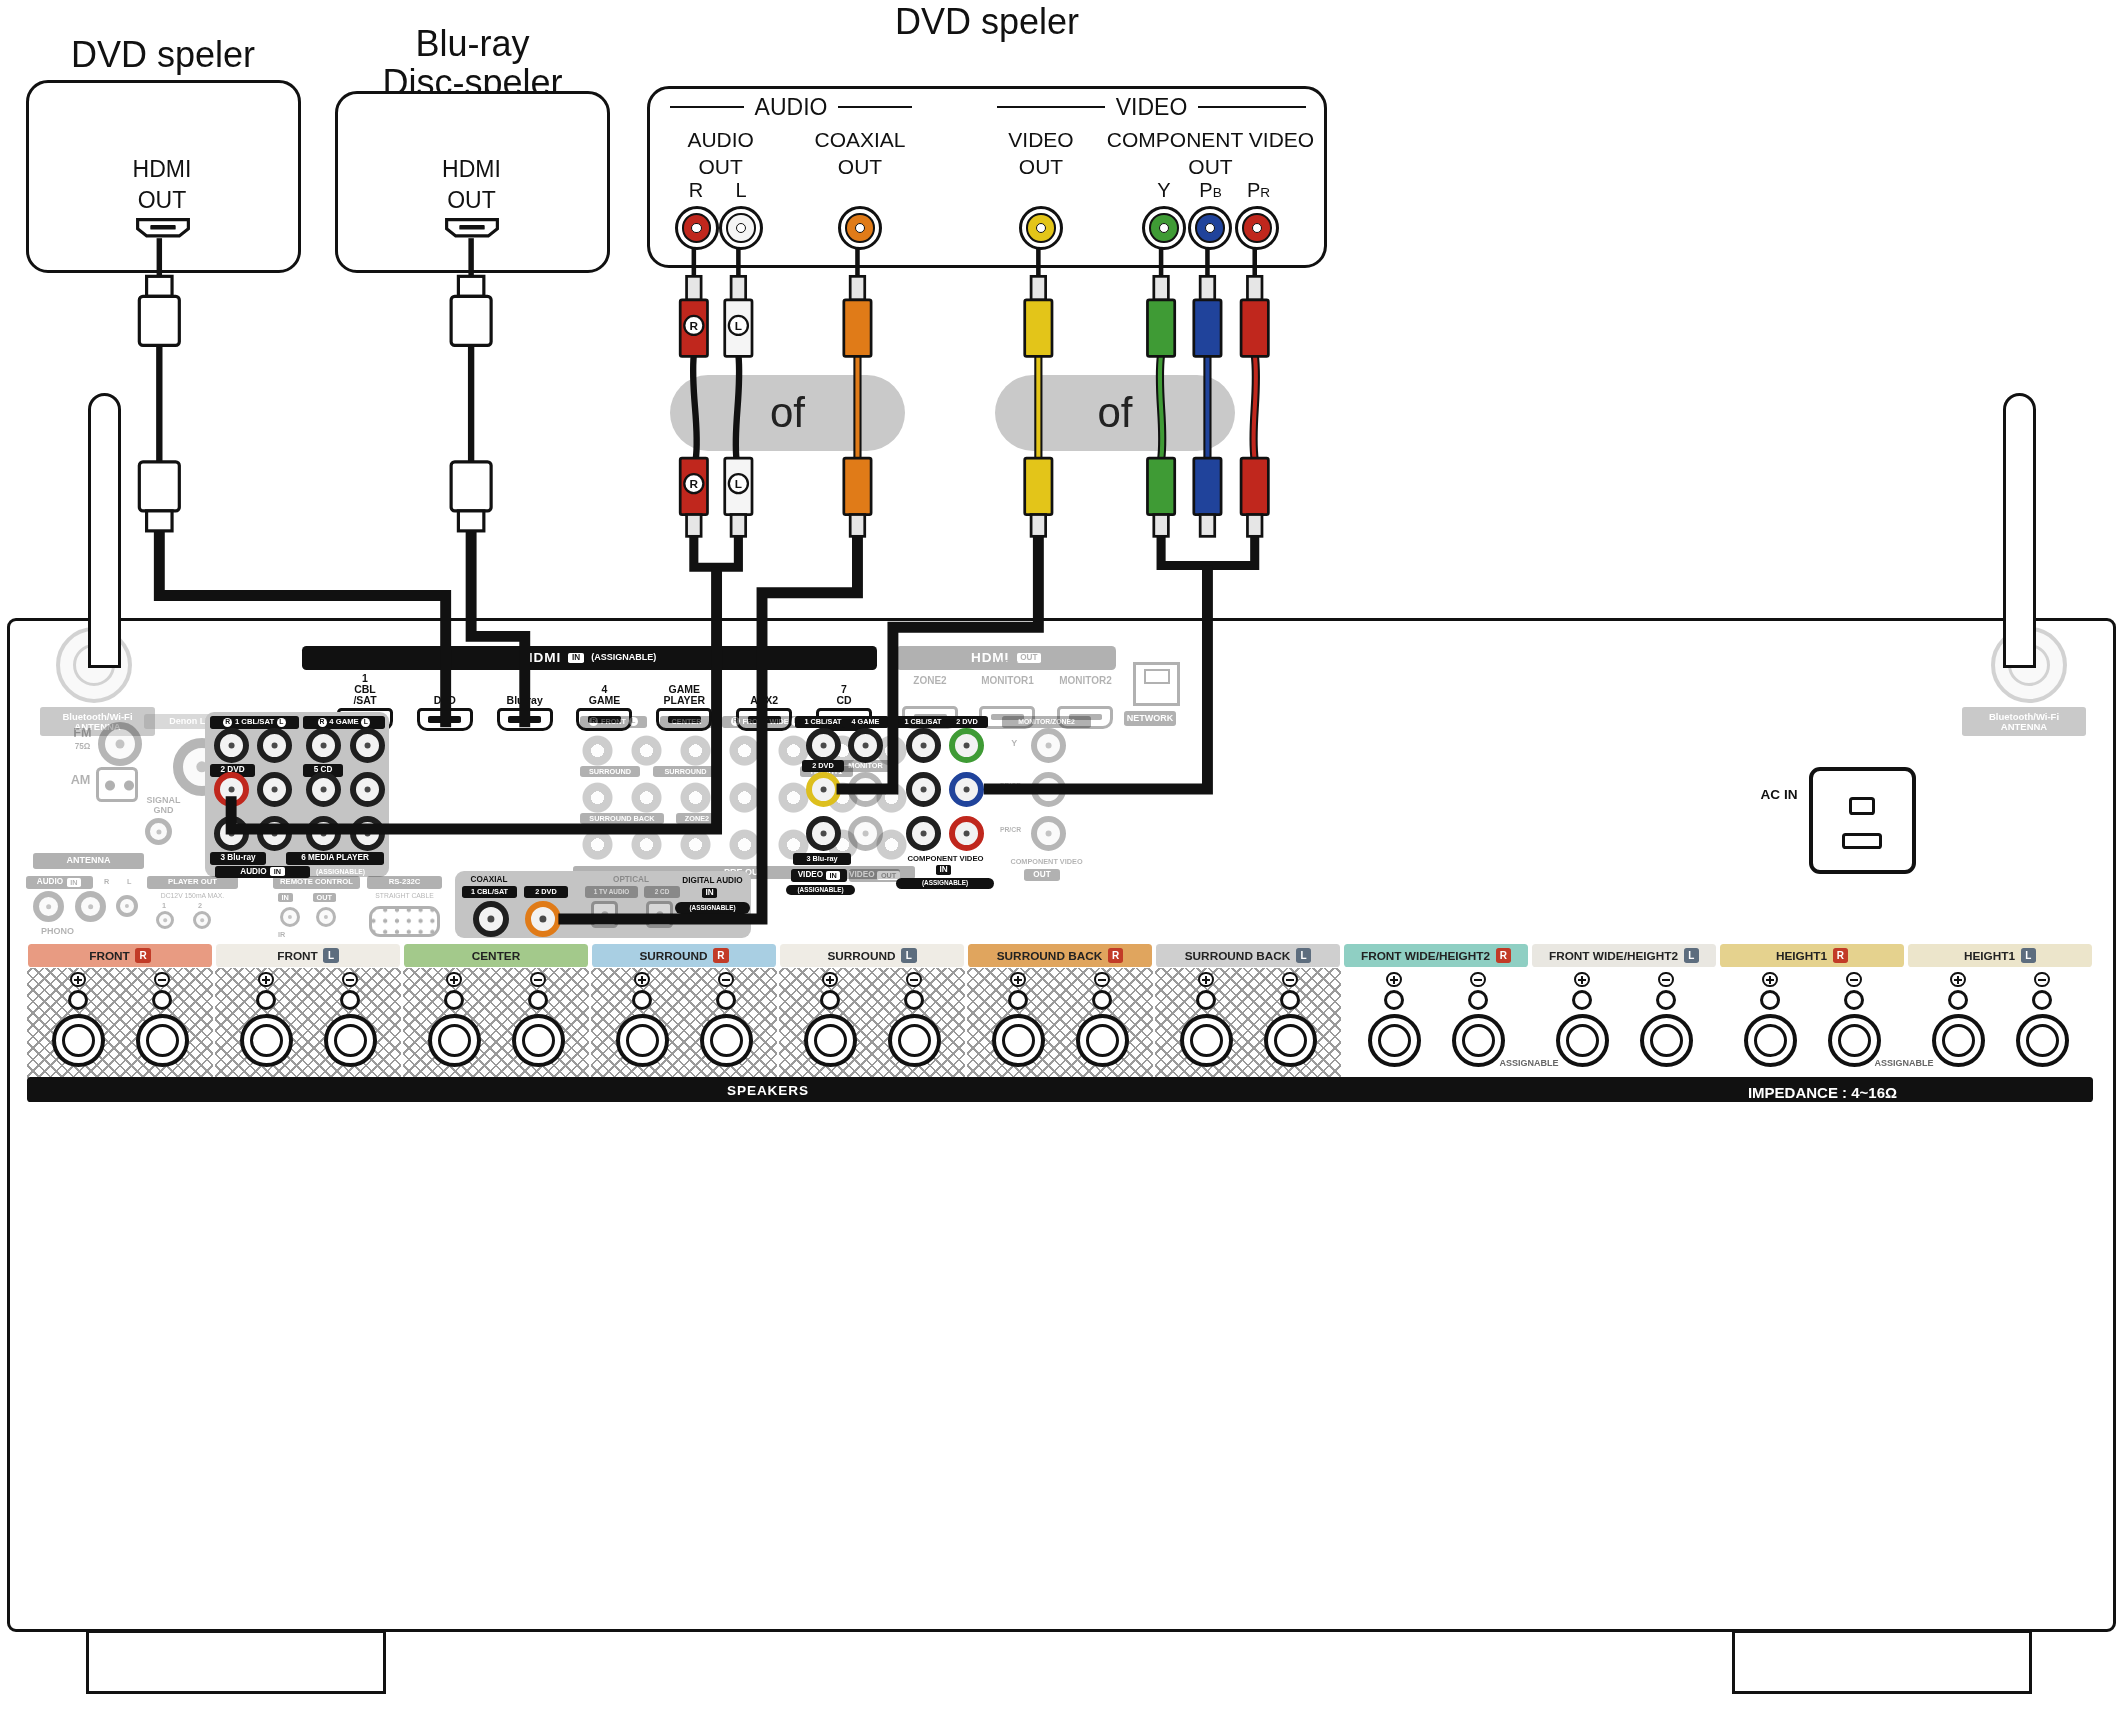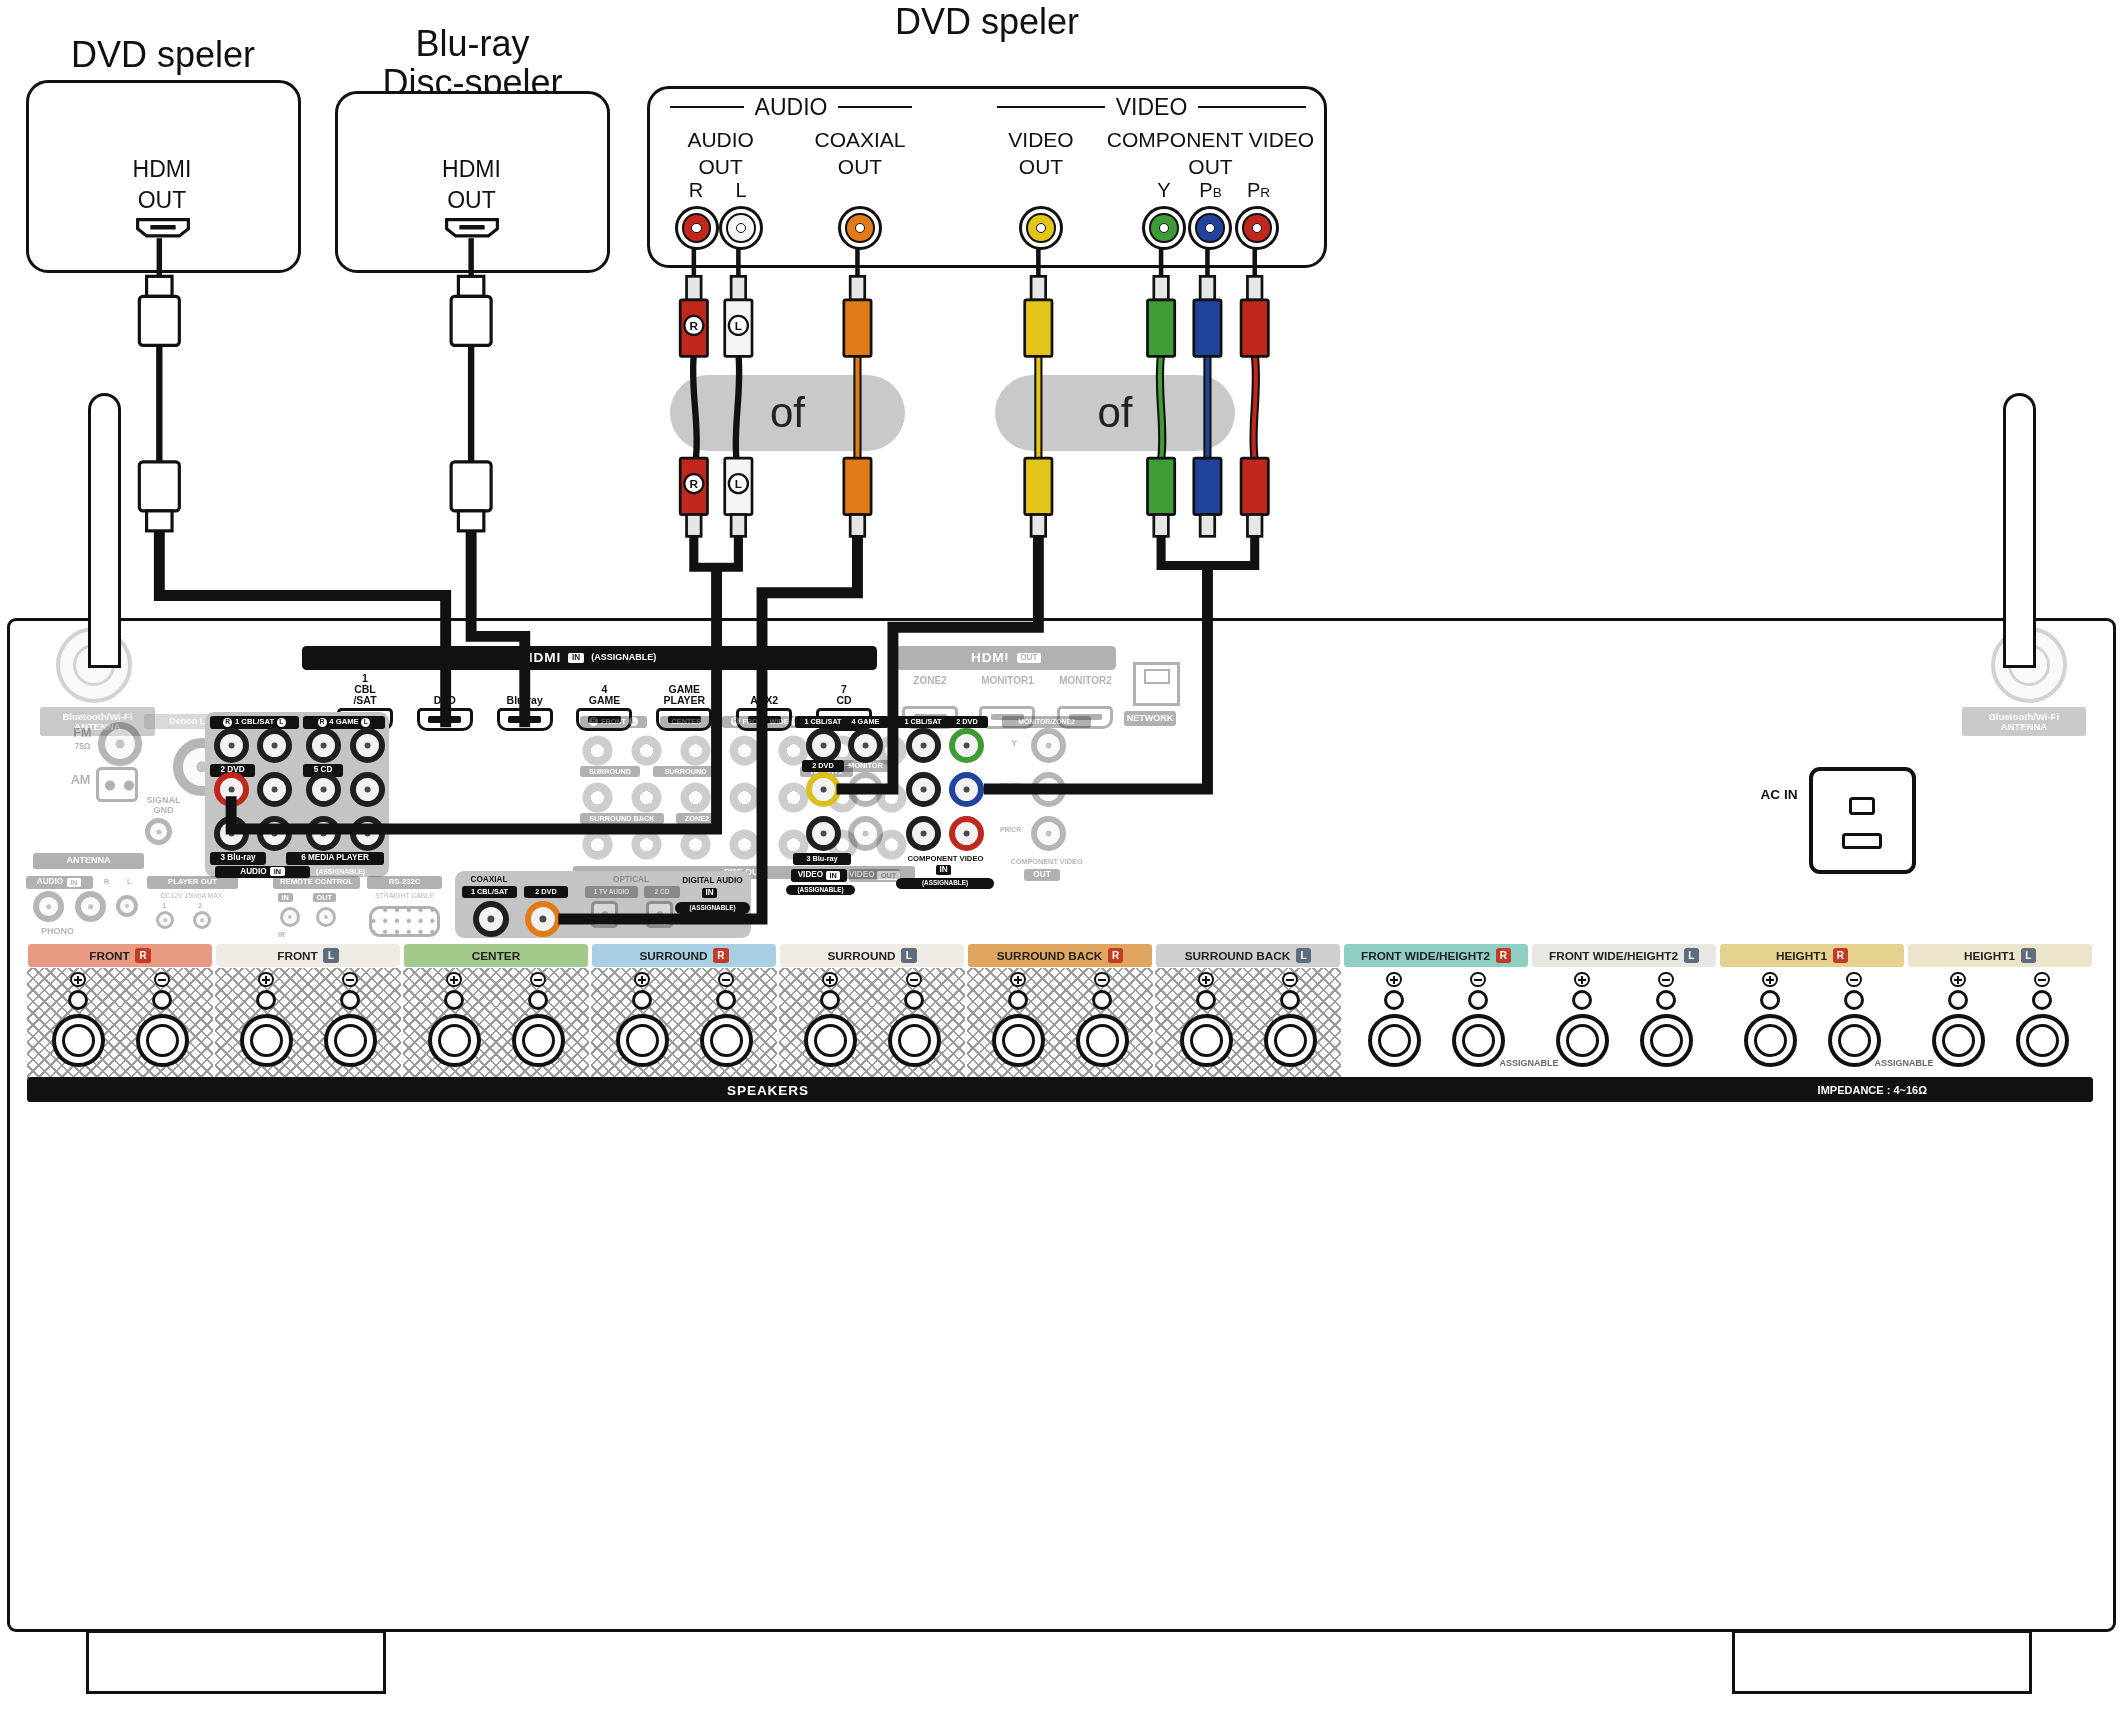--- a/index.html
+++ b/index.html
@@ -630,21 +630,21 @@
             <div class="knob"></div>
           </div>
         </div>
       </div>
 
   </div>
   <div class="lbl" style="left:1461px;top:1058px;width:136px;font-size:9px;color:#666">ASSIGNABLE</div>
   <div class="lbl" style="left:1836px;top:1058px;width:136px;font-size:9px;color:#666">ASSIGNABLE</div>
   <div class="chip" style="left:27px;top:1077px;width:2066px;height:24.5px;border-radius:3.6px"></div>
   <div class="abs bartxt" style="left:727px;top:1083px">SPEAKERS</div>
-  <div class="abs" style="left:1718px;top:1084px;width:209px;text-align:right;color:#fff;font-weight:bold;font-size:11px">IMPEDANCE : 4~16Ω</div>
+  <div class="abs" style="left:1718px;top:1084px;width:209px;text-align:center;color:#fff;font-weight:bold;font-size:15px">IMPEDANCE : 4~16Ω</div>
 
   <svg class="cables" width="2124" height="1729" viewBox="0 0 2336 1902">
 
     <g stroke="#111">
       <line x1="175" y1="262" x2="175" y2="308" stroke-width="6"></line>
       <line x1="518" y1="262" x2="518" y2="308" stroke-width="6"></line>
       <line x1="763" y1="272" x2="763" y2="308" stroke-width="5"></line>
       <line x1="812" y1="272" x2="812" y2="308" stroke-width="5"></line>
       <line x1="943" y1="272" x2="943" y2="308" stroke-width="5"></line>
       <line x1="1142" y1="272" x2="1142" y2="308" stroke-width="5"></line>

